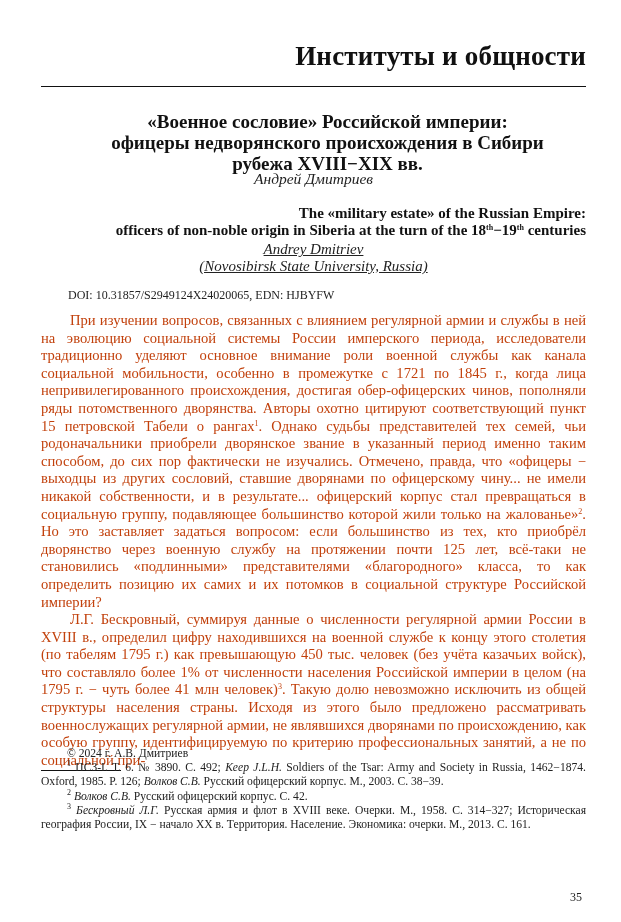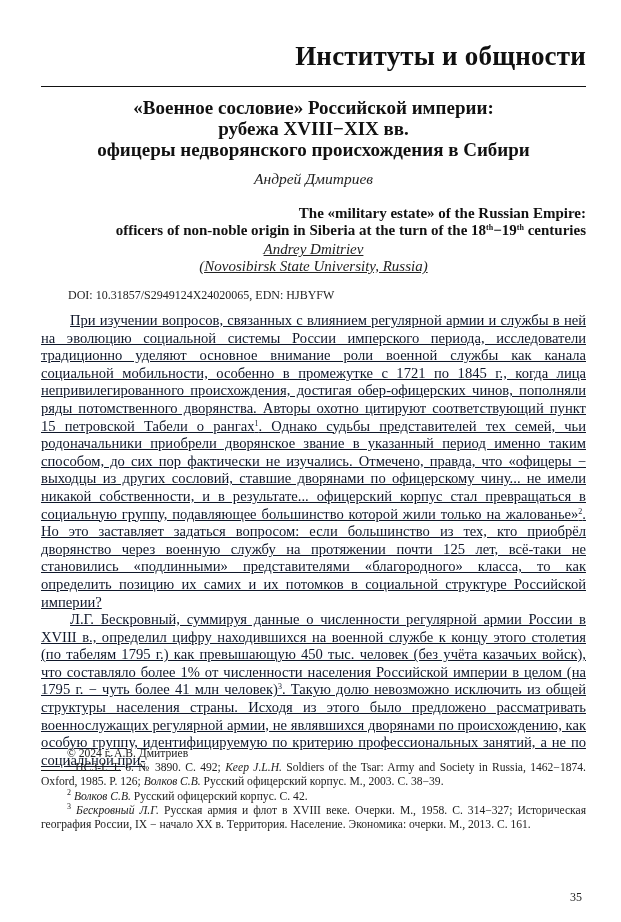--- a/index.html
+++ b/index.html
@@ -3,53 +3,53 @@
 <meta charset="utf-8">
 <style>
   html, body { margin: 0; padding: 0; background: #ffffff; }
   body { width: 621px; height: 922px; position: relative; overflow: hidden;
          font-family: "Liberation Serif", "DejaVu Serif", serif; color: #1a1a1a; }
   .section-title { position: absolute; right: 35px; top: 40px; font-size: 27px; font-weight: bold;
                    letter-spacing: 0.2px; color: #111; margin: 0; line-height: 32px; }
   .header-rule { position: absolute; left: 41px; top: 86px; width: 545px; height: 0;
                  border-top: 1.2px solid #111; }
   .ru-title { position: absolute; left: 41px; top: 97px; width: 545px; text-align: center;
-              font-size: 19px; font-weight: bold; line-height: 21px; margin: 0; color: #111; }
+              font-size: 19px; font-weight: bold; line-height: 21px; margin: 14px; color: #111; }
   .ru-title span { display: block; }
   .ru-author { position: absolute; left: 41px; top: 170px; width: 545px; text-align: center;
                font-size: 15.5px; font-style: italic; line-height: 18px; color: #222; }
   .en-title { position: absolute; left: 41px; top: 205px; width: 545px; text-align: right;
               font-size: 15px; font-weight: bold; line-height: 17px; margin: 0; color: #111; }
   .en-title span { display: block; }
   .en-title sup { font-size: 8px; vertical-align: 5px; line-height: 0; }
   .en-author { position: absolute; left: 41px; top: 241px; width: 545px; text-align: center;
                font-size: 15px; font-style: italic; line-height: 17px; color: #222; text-decoration: underline; }
   .en-author span { display: block; }
   .doi { position: absolute; left: 68px; top: 288px; font-size: 12px; line-height: 14px; color: #222; }
   .body-text { position: absolute; left: 41px; top: 312px; width: 545px; font-size: 14.6px;
-               line-height: 17.6px; text-align: justify; color: #0f172a; text-decoration: underline; }
+               line-height: 17.6px; text-align: justify; color: #c2410c; }
   .body-text p { margin: 0; text-indent: 29px; }
   .body-text sup, .footnotes sup { font-size: 8px; vertical-align: 5px; line-height: 0; }
   .fn-rule { position: absolute; left: 41px; top: 770px; width: 80px; height: 0; border-top: 1px solid #111; }
   .footnotes { position: absolute; left: 41px; top: 747px; width: 545px; font-size: 11.6px;
                line-height: 14.2px; text-align: justify; color: #222; }
   .footnotes p { margin: 0; text-indent: 26px; }
   .footnotes i { font-style: italic; }
   .page-number { position: absolute; left: 570px; top: 890px; font-size: 12px; color: #222; }
 </style>
 </head>
 <body>
 
 <h1 class="section-title">Институты и общности</h1>
 <div class="header-rule"></div>
 
 <h2 class="ru-title">
   <span>«Военное сословие» Российской империи:</span>
+  <span>офицеры недворянского происхождения в Сибири</span>
   <span>рубежа XVIII−XIX вв.</span>
-  <span>офицеры недворянского происхождения в Сибири</span>
 </h2>
 <div class="ru-author">Андрей Дмитриев</div>
 
 <h2 class="en-title">
   <span>The «military estate» of the Russian Empire:</span>
   <span><span style="display:inline">officers of non-noble origin in Siberia at the turn of the </span><span style="display:inline">18</span><sup>th</sup><span style="display:inline">−</span><span style="display:inline">19</span><sup>th</sup><span style="display:inline"> centuries</span></span>
 </h2>
 <div class="en-author">
   <span>Andrey Dmitriev</span>
   <span>(Novosibirsk State University, Russia)</span>

